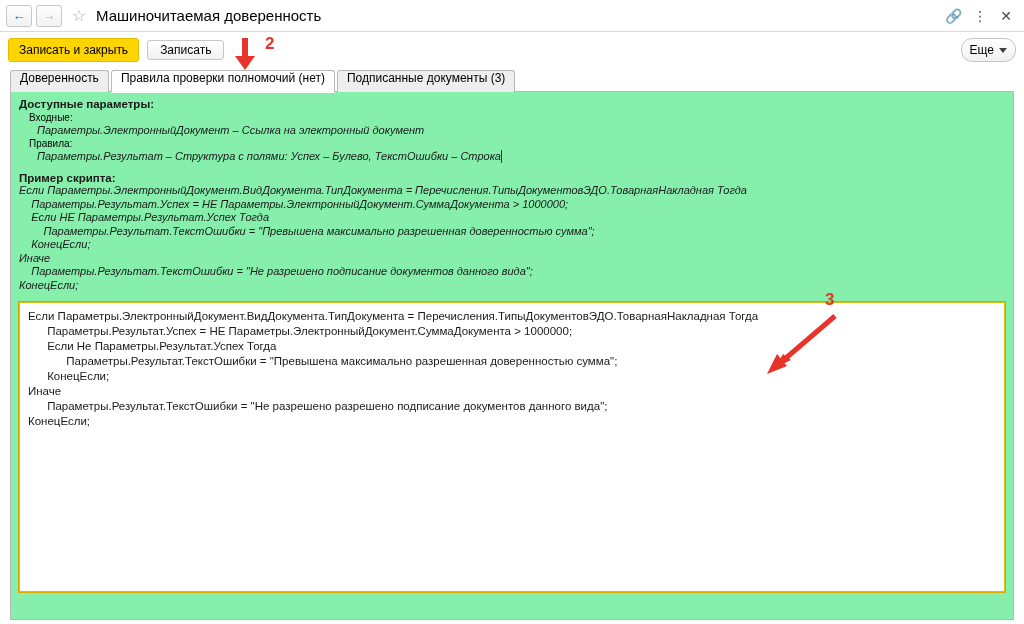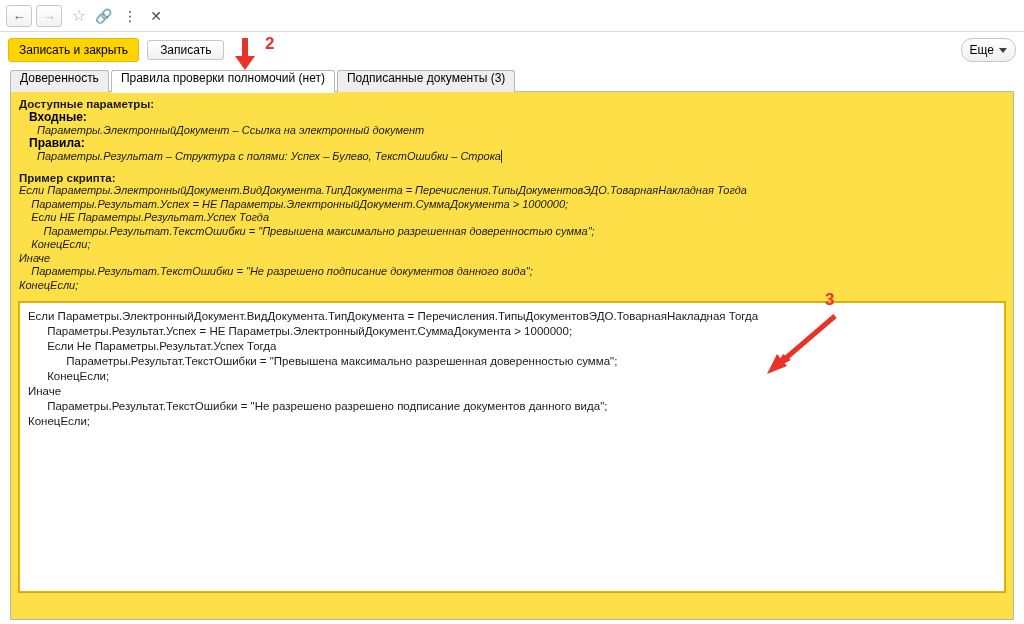--- a/index.html
+++ b/index.html
@@ -149,35 +149,35 @@
     height: 2px;
     background: #ffffff;
   }
 
   
   .panel {
     margin: 0 10px;
     border: 1px solid #b7b7b7;
     border-top: none;
     height: 528px;
-    background: #fde047;
+    background: #86efac;
     padding: 6px 8px 8px 8px;
     position: relative;
     overflow: hidden;
   }
 
   .help-block { font-size: 11px; line-height: 13px; }
   .hb-title {
     font-weight: bold;
     font-size: 11.5px;
     color: #1a1a1a;
   }
   .hb-sub {
-    font-weight: bold;
-    font-size: 12px;
+    font-weight: normal;
+    font-size: 10px;
     padding-left: 10px;
   }
   .hb-italic {
     font-style: italic;
     font-size: 11px;
     padding-left: 18px;
     color: #1a1a1a;
     white-space: pre;
   }
   .gap { height: 9px; }
@@ -216,20 +216,21 @@
 <div class="titlebar">
   <div class="nav-btn">
     <span>←</span>
   </div>
   <div class="nav-btn disabled">
     <span>→</span>
   </div>
   <div class="star">
     <span>☆</span>
   </div>
+  <div class="win-title">Машиночитаемая доверенность</div>
   <div class="tb-icons">
     <div class="tb-icon">🔗</div>
     <div class="tb-icon">⋮</div>
     <div class="tb-icon">✕</div>
   </div>
 </div>
 
 <div class="cmdbar">
   <div class="btn-primary">Записать и закрыть</div>
   <div class="btn-normal">Записать</div>

